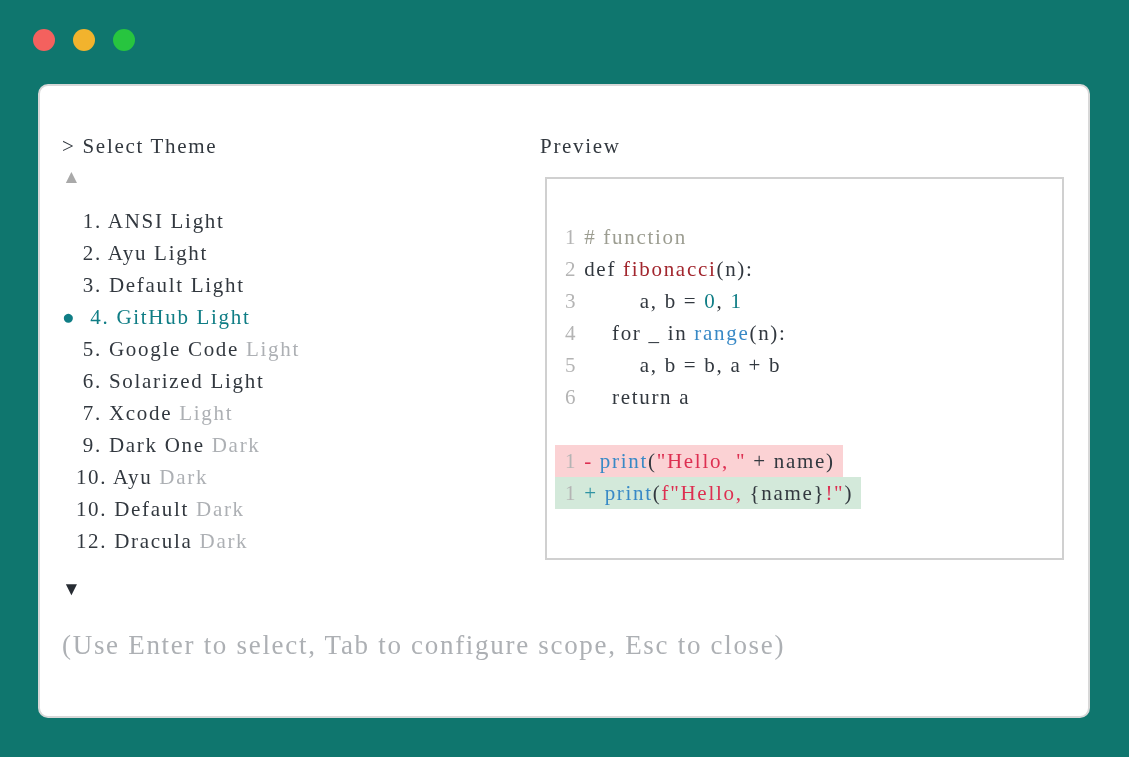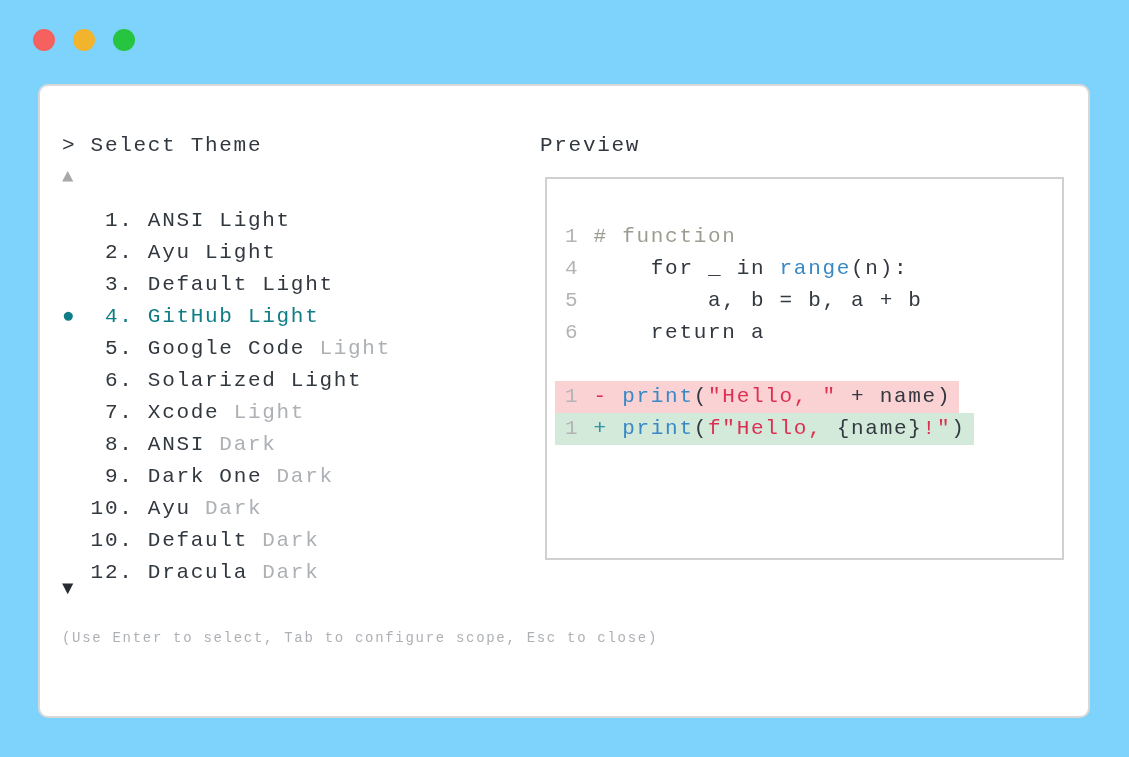--- a/index.html
+++ b/index.html
@@ -1,36 +1,36 @@
 <!DOCTYPE html>
 <html style="--dot_close: #f4615e; --dot_minimize: #f2b32d; --dot_zoom: #27c53f; --window_border: #d8d8d8; --preview_border: #d0d0d0; --text: #32383f; --muted: #adb0b4; --accent: #0f7d85; --comment: #9c9d91; --function: #a2262e; --builtin: #3889c6; --number: #0f7d85; --string: #dd2f51; --added_sign: #2f93a3; --line_num: #b4b4b4; --removed_bg: #fbd2d4; --added_bg: #d3e9da; --arrow_up: #a9a9a9; --arrow_down: #272c33;"><head>
 <meta charset="utf-8">
 <style>
   html,body{margin:0;padding:0;background:#fff;}
-  .page{position:relative;width:1129px;height:757px;background:#7dd3fc;overflow:hidden;
-        font-family:Liberation Mono, monospace;}
+  .page{position:relative;width:1129px;height:757px;background:#0f766e;overflow:hidden;
+        font-family:Liberation Serif, serif;}
   .traffic-lights{position:absolute;left:33px;top:29px;display:flex;gap:18px;}
   .dot{width:22px;height:22px;border-radius:50%;display:inline-block;}
   .dot.close{background:var(--dot_close);}
   .dot.min{background:var(--dot_minimize);}
   .dot.max{background:var(--dot_zoom);}
   .window{position:absolute;left:38px;top:84px;width:1048px;height:630px;
           background:#fff;border:2px solid var(--window_border);border-radius:10px;}
   .title{position:absolute;left:22px;top:48px;font-size:21px;letter-spacing:1.7px;
          color:var(--text);white-space:pre;}
   .arrow{position:absolute;left:22px;font-size:19px;}
   .arrow.up{top:80px;color:var(--arrow_up);}
   .arrow.down{top:492px;color:var(--arrow_down);}
   .list{position:absolute;left:22px;top:119px;}
   .list-row{height:32px;line-height:32px;font-size:21px;letter-spacing:1.7px;
             white-space:pre;color:var(--text);cursor:default;}
   .list-row .marker{color:var(--accent);}
   .list-row .suffix{color:var(--muted);}
   .list-row.selected .num,.list-row.selected .name,.list-row.selected .suffix{color:var(--accent);}
-  .help{position:absolute;left:22px;top:544px;font-size:14px;letter-spacing:1.7px;
+  .help{position:absolute;left:22px;top:544px;font-size:27px;letter-spacing:1.7px;
         color:var(--muted);white-space:pre;}
   .preview-label{position:absolute;left:500px;top:48px;font-size:21px;letter-spacing:1.7px;
                  color:var(--text);}
   .preview-box{position:absolute;left:505px;top:91px;width:515px;height:379px;
                border:2px solid var(--preview_border);background:#fff;overflow:hidden;}
   .code{padding:42px 0 0 18px;}
   .code-line{height:32px;line-height:32px;font-size:21px;letter-spacing:1.7px;white-space:pre;}
   .ln{color:var(--line_num);}
   .hl{display:inline-block;height:32px;line-height:32px;padding:0 8px 0 10px;margin-left:-10px;}
   .hl.removed{background:var(--removed_bg);}
@@ -59,34 +59,35 @@
 
     <div class="arrow up">▲</div>
     <div class="list">
         <div class="list-row"><span class="marker">  </span><span class="num"> 1. </span><span class="name">ANSI Light</span></div>
         <div class="list-row"><span class="marker">  </span><span class="num"> 2. </span><span class="name">Ayu Light</span></div>
         <div class="list-row"><span class="marker">  </span><span class="num"> 3. </span><span class="name">Default Light</span></div>
         <div class="list-row selected"><span class="marker">● </span><span class="num"> 4. </span><span class="name">GitHub Light</span></div>
         <div class="list-row"><span class="marker">  </span><span class="num"> 5. </span><span class="name">Google Code</span><span class="suffix"> Light</span></div>
         <div class="list-row"><span class="marker">  </span><span class="num"> 6. </span><span class="name">Solarized Light</span></div>
         <div class="list-row"><span class="marker">  </span><span class="num"> 7. </span><span class="name">Xcode</span><span class="suffix"> Light</span></div>
-        <div class="list-row"><span class="marker">  </span><span class="num"> 8. </span><span class="name">ANSI</span><span class="suffix"> Dark</span></div>
         <div class="list-row"><span class="marker">  </span><span class="num"> 9. </span><span class="name">Dark One</span><span class="suffix"> Dark</span></div>
         <div class="list-row"><span class="marker">  </span><span class="num">10. </span><span class="name">Ayu</span><span class="suffix"> Dark</span></div>
         <div class="list-row"><span class="marker">  </span><span class="num">10. </span><span class="name">Default</span><span class="suffix"> Dark</span></div>
         <div class="list-row"><span class="marker">  </span><span class="num">12. </span><span class="name">Dracula</span><span class="suffix"> Dark</span></div>
       </div>
     <div class="arrow down">▼</div>
 
     <div class="help">(Use Enter to select, Tab to configure scope, Esc to close)</div>
 
     <div class="preview-label">Preview</div>
     <div class="preview-box">
       <div class="code">
           <div class="code-line"><span class="ln">1 </span><span class="c-comment"># function</span></div>
+          <div class="code-line"><span class="ln">2 </span><span class="c-text">def </span><span class="c-function">fibonacci</span><span class="c-text">(n):</span></div>
+          <div class="code-line"><span class="ln">3 </span><span class="c-text">        a, b = </span><span class="c-number">0</span><span class="c-text">, </span><span class="c-number">1</span></div>
           <div class="code-line"><span class="ln">4 </span><span class="c-text">    for _ in </span><span class="c-builtin">range</span><span class="c-text">(n):</span></div>
           <div class="code-line"><span class="ln">5 </span><span class="c-text">        a, b = b, a + b</span></div>
           <div class="code-line"><span class="ln">6 </span><span class="c-text">    return a</span></div>
           <div class="code-line"><span class="ln"></span></div>
           <div class="code-line"><span class="hl removed"><span class="ln">1 </span><span class="c-removed_sign">- </span><span class="c-builtin">print</span><span class="c-text">(</span><span class="c-string">"Hello, "</span><span class="c-text"> + name)</span></span></div>
           <div class="code-line"><span class="hl added"><span class="ln">1 </span><span class="c-added_sign">+ </span><span class="c-builtin">print</span><span class="c-text">(</span><span class="c-string">f"Hello, </span><span class="c-text">{name}</span><span class="c-string">!"</span><span class="c-text">)</span></span></div>
         </div>
     </div>
   </div>
 </div>

